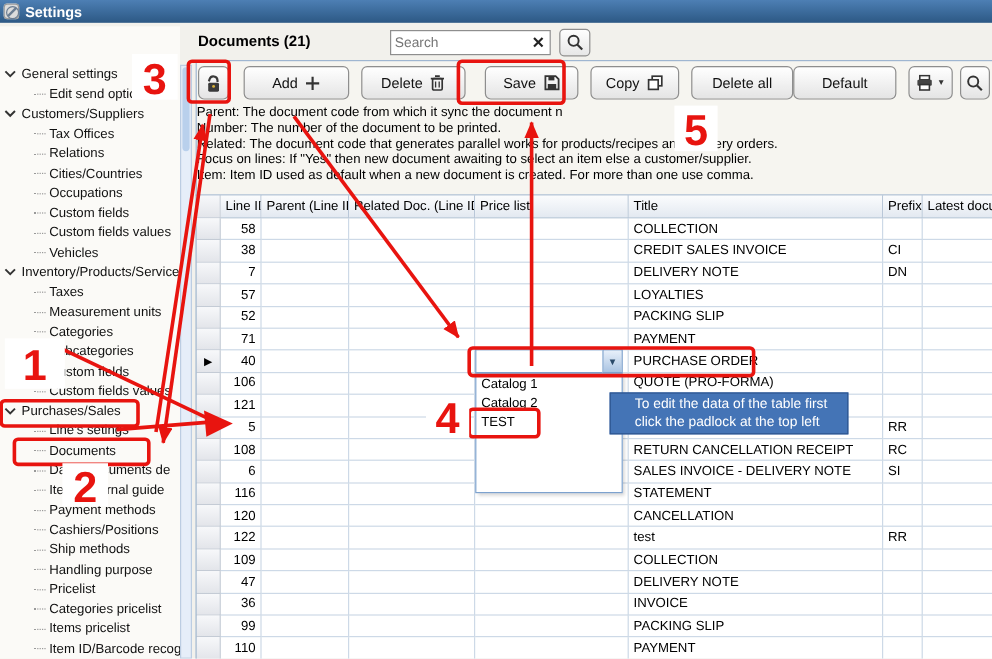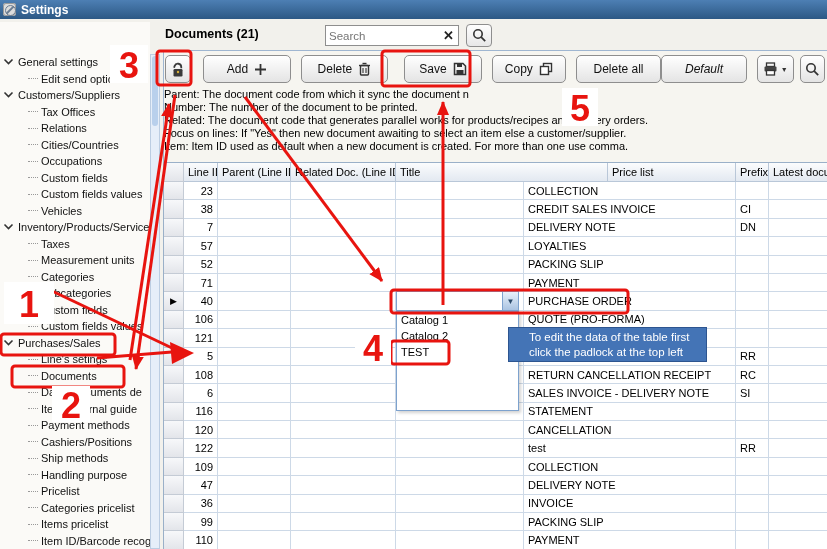--- a/index.html
+++ b/index.html
@@ -255,21 +255,21 @@
         <span class="ticon">
           <svg width="14" height="14" viewBox="0 0 14 14">
             <rect x="4.5" y="1.5" width="8" height="8" fill="#fff" stroke="#333" stroke-width="1.4"></rect>
             <rect x="1.5" y="4.5" width="8" height="8" fill="#fff" stroke="#333" stroke-width="1.4"></rect>
           </svg>
         </span>
       </div>
       <div class="tbtn" style="width: 88px; margin-left: 10px;">
         <span>Delete all</span>
       </div>
-      <div class="tbtn" style="width: 88px;  font-style: italic;">
+      <div class="tbtn" style="width: 88px; ">
         <span>Default</span>
       </div>
       <div class="tbtn" style="width: 38px; margin-left: 10px; gap: 3px;">
         <svg width="15" height="14" viewBox="0 0 15 14">
           <rect x="3.5" y="1" width="8" height="3.5" fill="none" stroke="#333" stroke-width="1.3"></rect>
           <rect x="1.5" y="4.5" width="12" height="5" rx="1" fill="#444"></rect>
           <rect x="3.5" y="8.5" width="8" height="4.5" fill="#fff" stroke="#333" stroke-width="1.3"></rect>
         </svg>
         <span style="font-size:7px;color:#333;">▼</span>
       </div>
@@ -288,28 +288,28 @@
       <div>Focus on lines: If "Yes" then new document awaiting to select an item else a customer/supplier.</div>
       <div>Item: Item ID used as default when a new document is created. For more than one use comma.</div>
     </div>
 
   <div class="tablewrap" id="table">
       <div class="trow head">
         <div class="tc rowhdr" style="width: 20px;"></div>
         <div class="tc" style="width: 34px;">Line ID</div>
         <div class="tc" style="width: 73px;">Parent (Line ID)</div>
         <div class="tc" style="width: 105px;">Related Doc. (Line ID)</div>
+        <div class="tc" style="width: 128px;">Price list</div>
         <div class="tc" style="width: 212px;">Title</div>
-        <div class="tc" style="width: 128px;">Price list</div>
         <div class="tc" style="width: 33px;">Prefix</div>
         <div class="tc" style="width: 59px; flex: 1 1 0%; border-right: none;">Latest docu</div>
       </div>
       <div class="trow">
         <div class="tc rowhdr" style="width: 20px;"></div>
-        <div class="tc num" style="width: 34px;">23</div>
+        <div class="tc num" style="width: 34px;">58</div>
         <div class="tc" style="width: 73px;"></div>
         <div class="tc" style="width: 105px;"></div>
         <div class="tc" style="width: 128px;"></div>
         <div class="tc" style="width: 212px;">COLLECTION</div>
         <div class="tc" style="width: 33px;"></div>
         <div class="tc" style="width: 59px; flex: 1 1 0%; border-right: none;"></div>
       </div>
       <div class="trow">
         <div class="tc rowhdr" style="width: 20px;"></div>
         <div class="tc num" style="width: 34px;">38</div>

